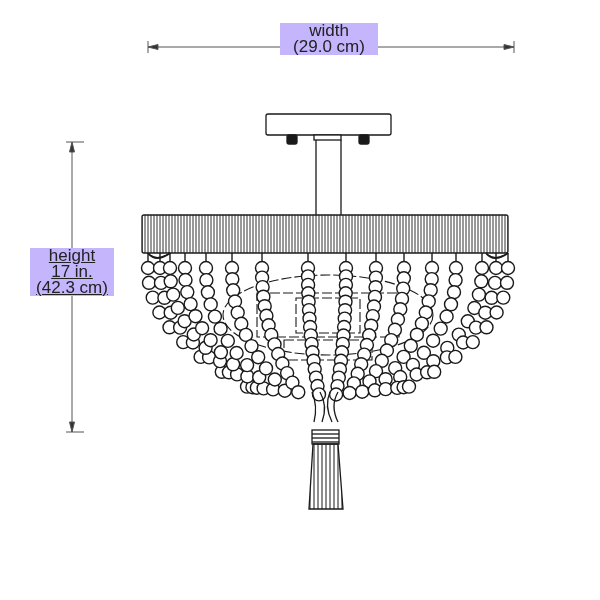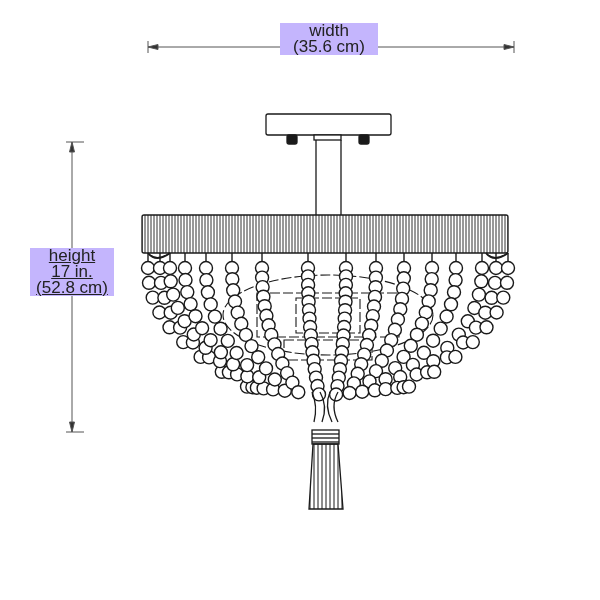--- a/index.html
+++ b/index.html
@@ -272,20 +272,20 @@
     <rect x="312" y="430" width="27" height="14" fill="#fff"></rect>
     <line x1="312" y1="434" x2="339" y2="434"></line>
     <line x1="312" y1="438" x2="339" y2="438"></line>
     <line x1="312" y1="442" x2="339" y2="442"></line>
     <path d="M313 444 L309 509 L343 509 L338 444 Z" fill="url(#tassel)"></path>
   </g>
 </svg>
 
 <div class="lbl" style="left:280px;top:23px;width:98px;">
   <span>width</span>
-  <span>(35.6 cm)</span>
+  <span>(29.0 cm)</span>
 </div>
 
 <div class="lbl" style="left:30px;top:248px;width:84px;text-decoration:underline;">
   <span>height</span>
   <span>17 in.</span>
-  <span>(52.8 cm)</span>
+  <span>(42.3 cm)</span>
 </div>
 
 </body></html>

